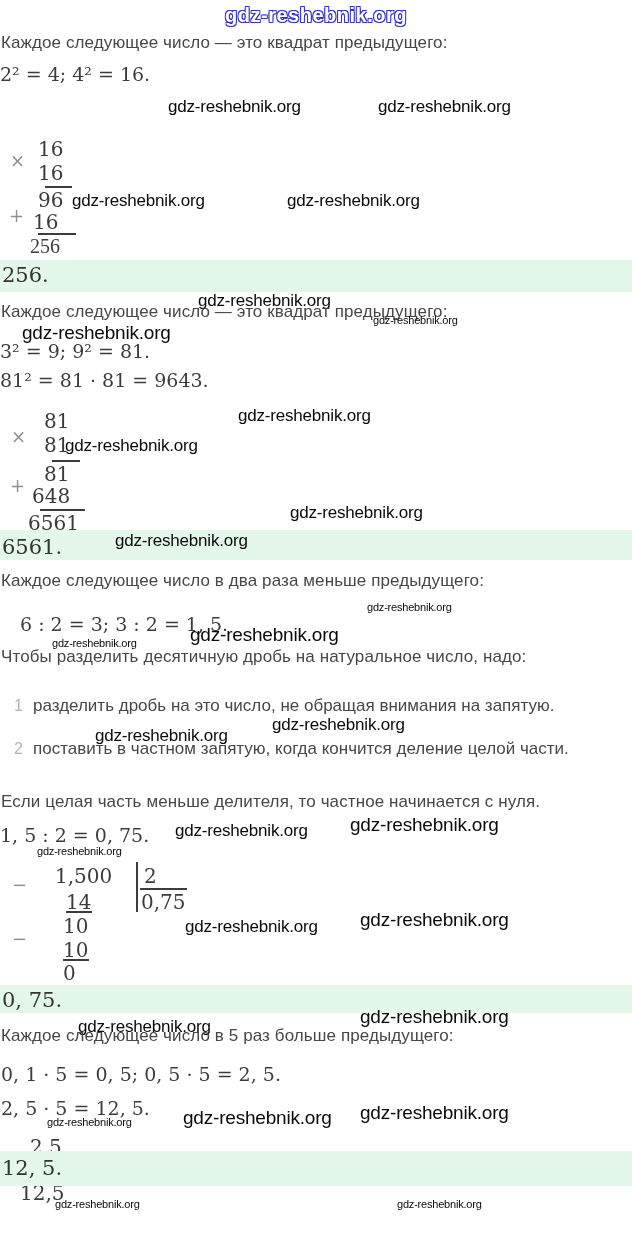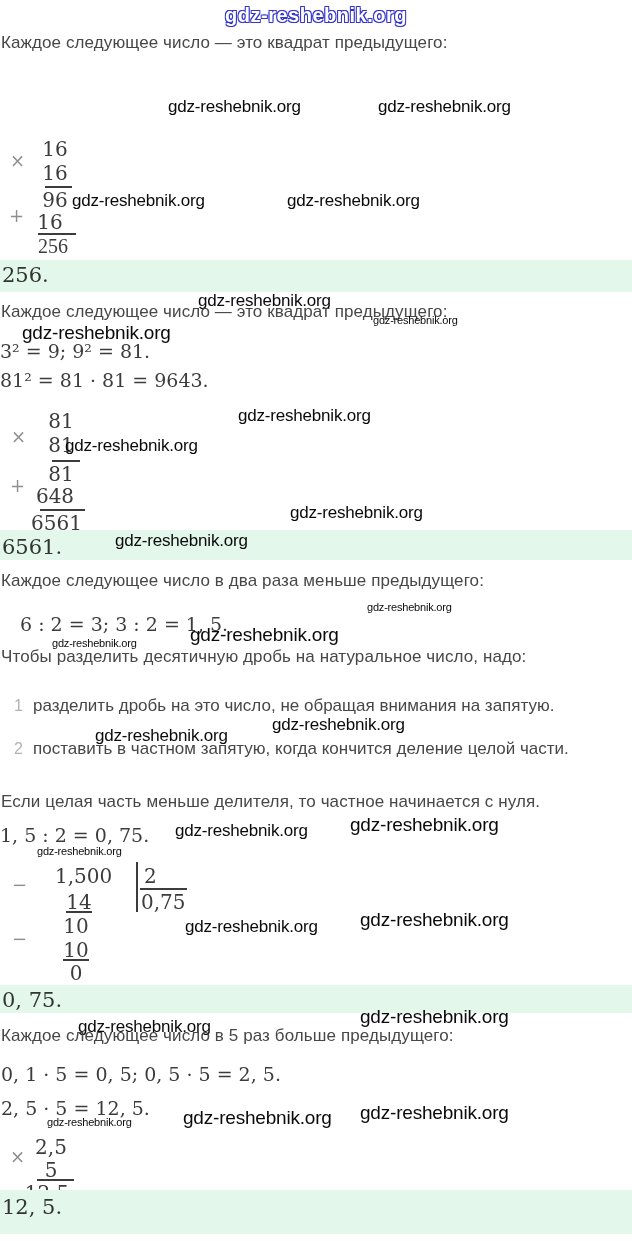--- a/index.html
+++ b/index.html
@@ -42,21 +42,21 @@
     font-size: 19px;
     color: #3c3c3c;
     white-space: nowrap;
   }
 
   .colnum {
     position: absolute;
     font-family: "DejaVu Serif", serif;
     font-size: 20px;
     color: #3c3c3c;
-    text-align: center;
+    text-align: left;
     white-space: nowrap;
   }
 
   .op {
     position: absolute;
     font-family: "DejaVu Serif", serif;
     font-size: 18px;
     color: #8f8f8f;
     white-space: nowrap;
   }
@@ -93,20 +93,21 @@
   .wm.sm { font-size: 11px; }
 </style>
 </head>
 <body>
 
 <div id="canvas">
 
   <div class="site-header">gdz-reshebnik.org</div>
 
   <div class="para" style="left:1px; top:33px;">Каждое следующее число — это квадрат предыдущего:</div>
+  <div class="math" style="left:0px; top:63px;">2² = 4; 4² = 16.</div>
   <span class="wm md" style="left:168px; top:97px;">gdz-reshebnik.org</span>
   <span class="wm md" style="left:378px; top:97px;">gdz-reshebnik.org</span>
 
   <div>
     <span class="op" style="left:10px; top:150px;">×</span>
     <span class="colnum" style="left:38px; top:137px; width:34px;">16</span>
     <span class="colnum" style="left:38px; top:161px; width:34px;">16</span>
     <div class="rule" style="left:45px; top:186px; width:27px;"></div>
     <span class="colnum" style="left:38px; top:188px; width:34px;">96</span>
     <span class="op" style="left:9px; top:205px;">+</span>
@@ -206,17 +207,17 @@
   <div>
     <span class="op" style="left:10px; top:1146px;">×</span>
     <span class="colnum" style="left:30px; top:1135px; width:42px;">2,5</span>
     <span class="colnum" style="left:30px; top:1158px; width:42px;">5</span>
     <div class="rule" style="left:37px; top:1179px; width:37px;"></div>
     <span class="colnum" style="left:20px; top:1181px; width:54px;">12,5</span>
   </div>
   <span class="wm sm" style="left:55px; top:1198px;">gdz-reshebnik.org</span>
   <span class="wm sm" style="left:397px; top:1198px;">gdz-reshebnik.org</span>
 
-  <div class="band" style="top:1190px; height:44px;">
+  <div class="band" style="top:1151px; height:35px;">
     <span class="ans" style="top:5px; position:absolute;">12, 5.</span>
   </div>
 
 </div>
 
 </body></html>

